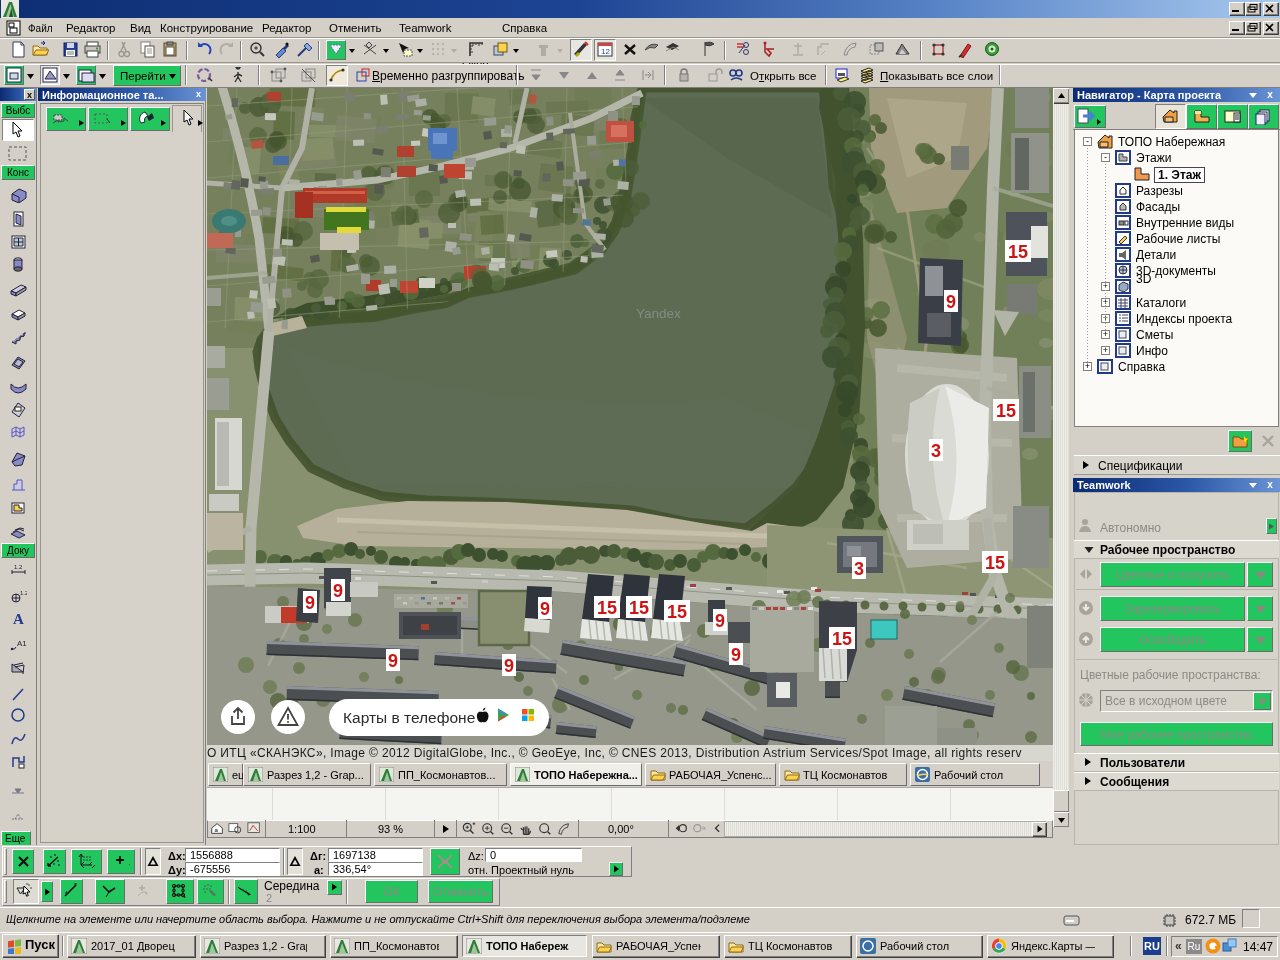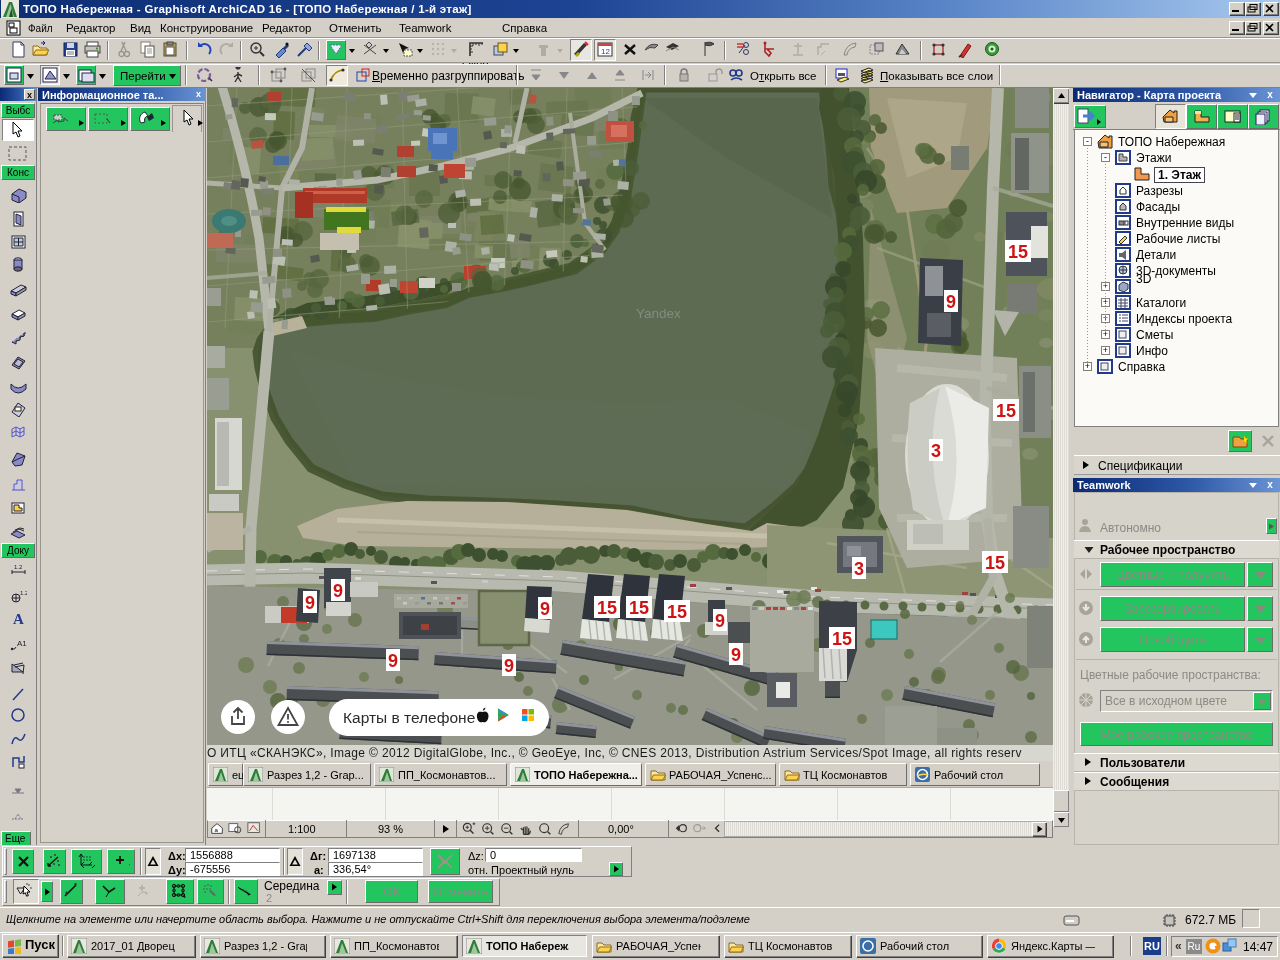--- a/index.html
+++ b/index.html
@@ -13,21 +13,20 @@
 .grayt{color:#8c8a84;}
 .panel-title{background:linear-gradient(90deg,#0b2a74 0%,#2c57a6 55%,#6a94d4 100%);color:#fff;font-weight:bold;font-size:11px;line-height:14px;padding-left:4px;}
 </style></head><body>
 <div class="abs" style="left:0;top:0;width:1280px;height:18px;background:linear-gradient(90deg,#0d2e73 0%,#1d4493 45%,#5c87c9 75%,#a8c9ee 100%);">
     <svg class="abs" style="left:1px;top:0px" width="18" height="18">
       <rect x="0" y="0" width="18" height="18" fill="#e8e8e0"></rect>
       <path d="M2 17 L8 2 L11 2 L16 17 Z" fill="#2e7c38"></path>
       <path d="M5 17 L9.5 4 L13 17 Z" fill="#9cc89c"></path>
       <path d="M8 17 L10.5 8 L12 17 Z" fill="#1d5426"></path>
     </svg>
-    <div class="abs" style="left:23px;top:1px;color:#fff;font-weight:bold;font-size:11.5px;line-height:16px;letter-spacing:0.3px;">ТОПО Набережная - Graphisoft ArchiCAD 16 - [ТОПО Набережная / 1-й этаж]</div>
     <div class="abs out2" style="left:1229px;top:2px;width:15px;height:13px;"></div>
     <div class="abs out2" style="left:1245px;top:2px;width:15px;height:13px;"></div>
     <div class="abs out2" style="left:1263px;top:2px;width:15px;height:13px;"></div>
     <svg class="abs" style="left:1229px;top:2px" width="50" height="13">
       <rect x="3" y="8" width="7" height="2" fill="#000"></rect>
       <rect x="19" y="5" width="7" height="5" fill="none" stroke="#000"></rect>
       <rect x="21" y="2.5" width="7" height="5" fill="none" stroke="#000"></rect>
       <path d="M37 3 L44 10 M44 3 L37 10" stroke="#000" stroke-width="1.6"></path>
     </svg>
   </div>

